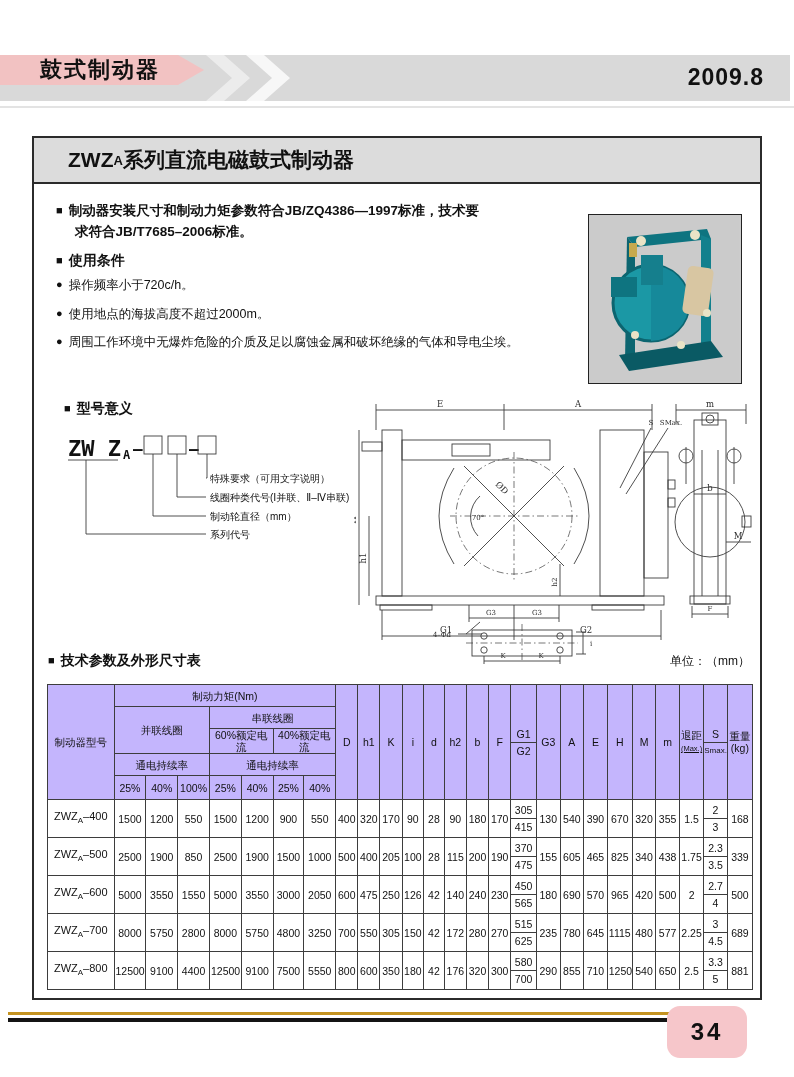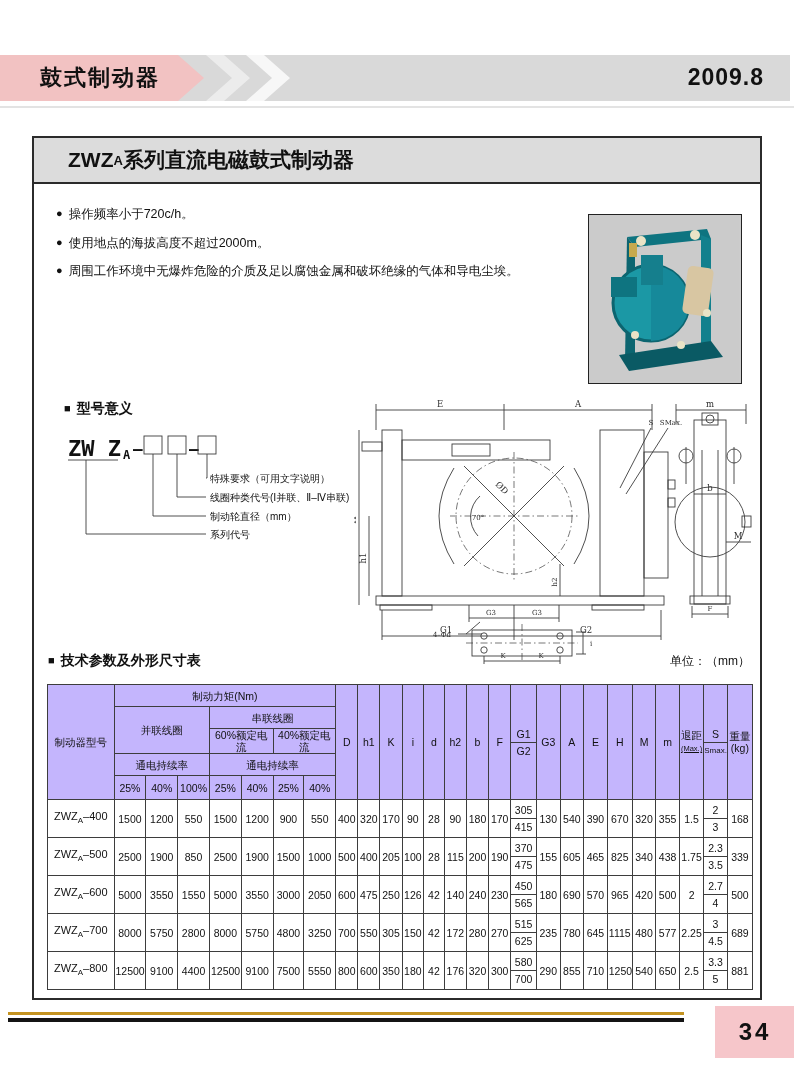--- a/index.html
+++ b/index.html
@@ -4,21 +4,21 @@
 <style>
   html,body{margin:0;padding:0;}
   body{
     width:794px;height:1077px;position:relative;background:#ffffff;
     font-family:"Liberation Sans","DejaVu Sans",sans-serif;color:#111;
     overflow:hidden;
   }
   
   .band{position:absolute;left:0;top:55px;width:790px;height:46px;background:#d9d9d9;}
   .band-label{
-    position:absolute;left:0;top:0;height:46px;width:204px;background:#f2c2c2;
+    position:absolute;left:0;top:0;height:30px;width:204px;background:#f2c2c2;
     clip-path:polygon(0 0,178px 0,204px 50%,178px 100%,0 100%);
     display:flex;align-items:center;padding-left:40px;box-sizing:border-box;
     font-size:22px;font-weight:bold;letter-spacing:2px;
   }
   .chev{position:absolute;top:0;height:46px;width:44px;background:#f0f0f0;
     clip-path:polygon(0 0,18px 0,44px 50%,18px 100%,0 100%,26px 50%);}
   .chev.c1{left:206px;background:#ececec;}
   .chev.c2{left:246px;background:#f7f7f7;}
   .band-date{position:absolute;right:26px;top:9px;font-size:23px;font-weight:600;letter-spacing:1px;}
   .band-underline{position:absolute;left:0;top:106px;width:794px;height:2px;background:#e3e3e3;}
@@ -74,23 +74,23 @@
   .frac{display:flex;flex-direction:column;align-items:stretch;justify-content:center;height:100%;}
   .frac .ft{border-bottom:1px solid #3d3d3d;display:block;padding:1px 0 2px;}
   .frac .fb{display:block;padding:2px 0 1px;}
   td.fcell,th.fcell{padding:0;}
   .twoline{line-height:11px;}
   .twoline .tiny{font-size:7.5px;text-decoration:underline;}
 
   
   .f-gold{position:absolute;left:8px;top:1012px;width:676px;height:3px;background:#c49320;}
   .f-black{position:absolute;left:8px;top:1018px;width:676px;height:4px;background:#141414;}
-  .pagenum{position:absolute;left:715px;top:1006px;width:80px;height:52px;background:#f6c6ca;
+  .pagenum{position:absolute;left:667px;top:1006px;width:80px;height:52px;background:#f6c6ca;
     display:flex;align-items:center;justify-content:center;font-size:24px;font-weight:bold;
-    letter-spacing:3px;}
+    letter-spacing:3px;border-radius:13px;}
 </style>
 </head>
 <body>
 
 <div class="band">
   <div class="band-label">
     <span>鼓式制动器</span>
   </div>
   <span class="chev c1"></span>
   <span class="chev c2"></span>
@@ -100,20 +100,27 @@
 
 <div class="box">
 
   <div class="titlebar">
     <span>ZWZ</span>
       <sub>A</sub>
       <span>系列直流电磁鼓式制动器</span>
   </div>
 
   <div class="intro">
+    <div class="b1">
+      <span class="mk">■</span><span>制动器安装尺寸和制动力矩参数符合JB/ZQ4386—1997标准，技术要</span>
+      <span class="ind">求符合JB/T7685–2006标准。</span>
+    </div>
+    <div class="sec-h">
+      <span class="mk">■</span><span>使用条件</span>
+    </div>
     <div class="cond"><span class="mk">●</span><span>操作频率小于720c/h。</span></div>
     <div class="cond"><span class="mk">●</span><span>使用地点的海拔高度不超过2000m。</span></div>
     <div class="cond"><span class="mk">●</span><span>周围工作环境中无爆炸危险的介质及足以腐蚀金属和破坏绝缘的气体和导电尘埃。</span></div>
   </div>
 
   <div class="photo">
     <svg width="150" height="166" viewBox="0 0 150 166">
       <rect x="0" y="0" width="150" height="166" fill="#cbcbcb"></rect>
       <polygon points="38,22 118,14 122,24 46,32" fill="#0e7480"></polygon>
       <polygon points="38,22 46,32 46,140 36,148" fill="#0c6570"></polygon>

